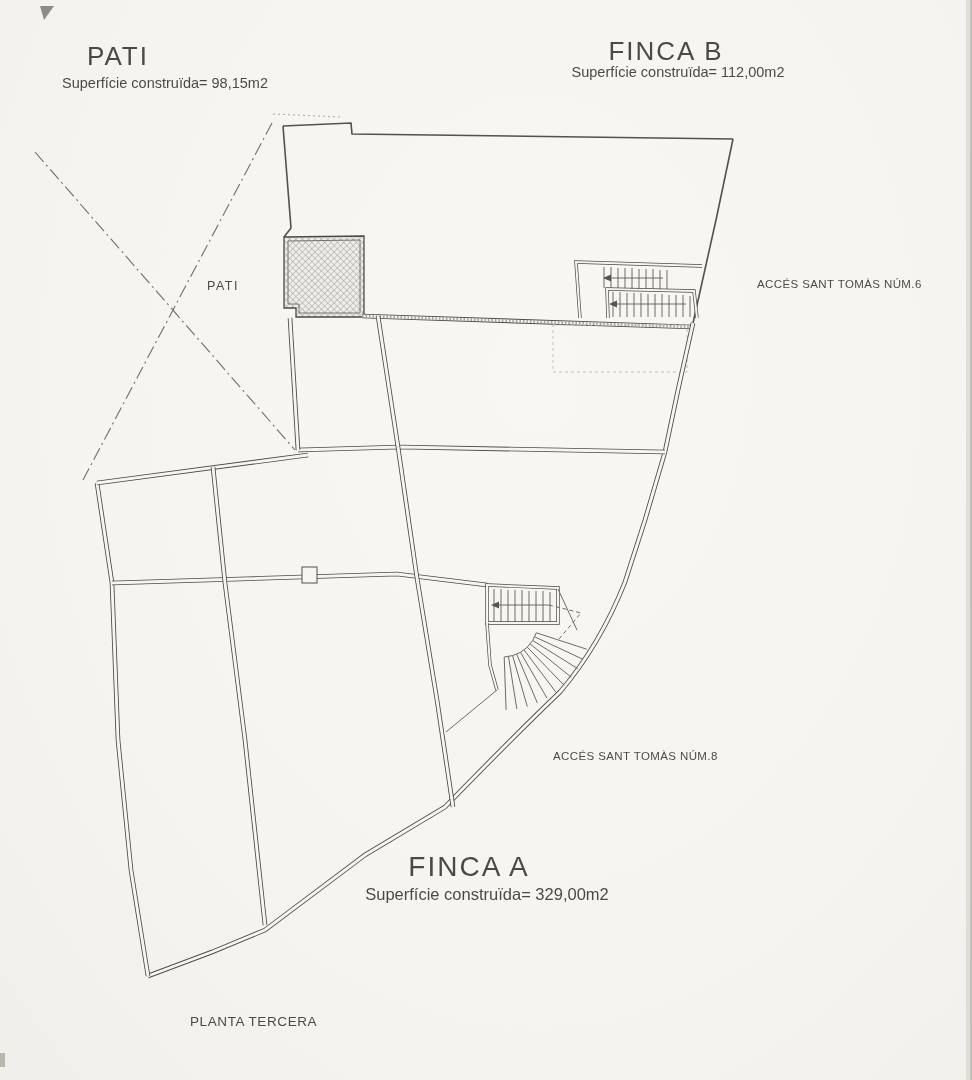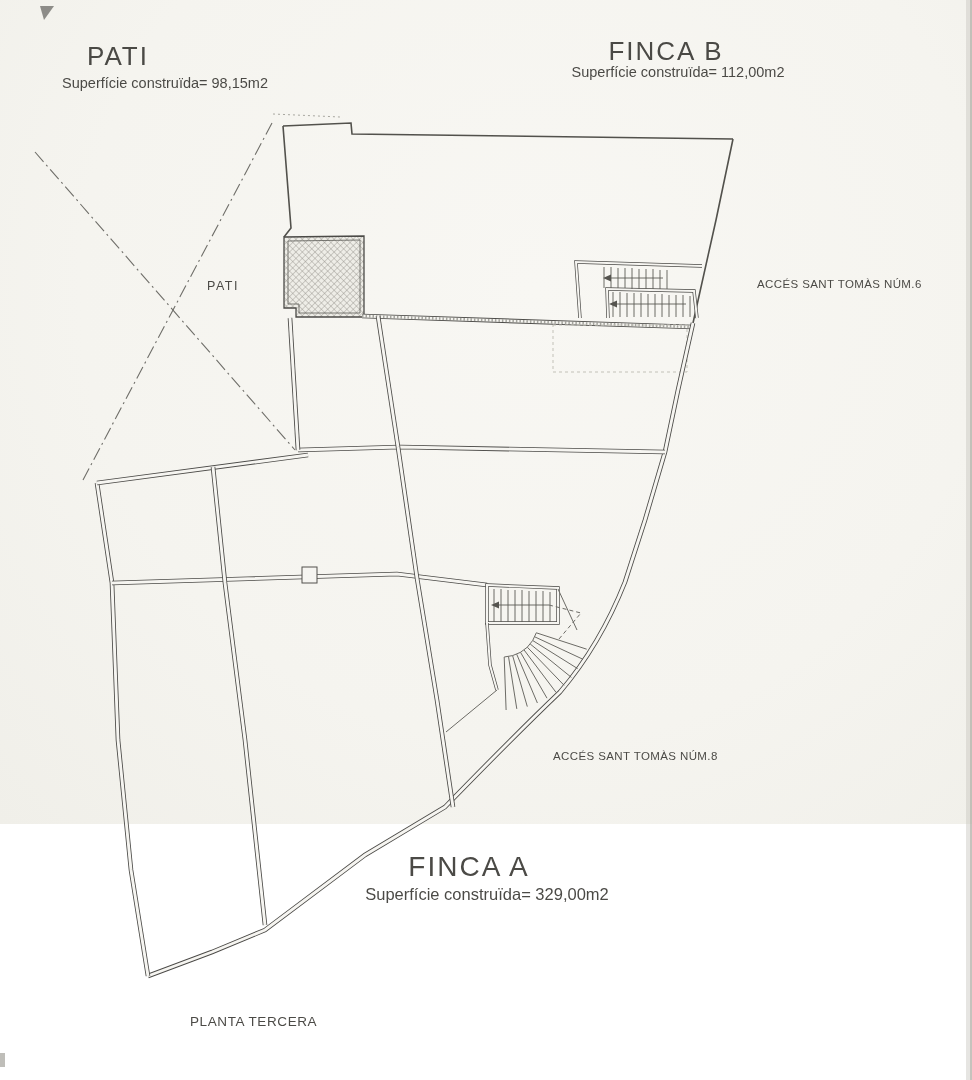--- a/index.html
+++ b/index.html
@@ -1,17 +1,17 @@
 <!DOCTYPE html>
 <html><head>
 <meta charset="utf-8">
 <style>
   html,body{margin:0;padding:0;}
   body{width:972px;height:1080px;overflow:hidden;font-family:"Liberation Sans",sans-serif;}
-  .page{position:relative;width:972px;height:824px;
+  .page{position:relative;width:972px;height:1080px;
     background:radial-gradient(ellipse at 55% 35%, #f8f7f3 0%, #f5f4ef 60%, #f0efe9 100%);}
   svg{position:absolute;left:0;top:0;}
   .w-out{stroke:#4b4a47;stroke-width:4.6;fill:none;stroke-linejoin:miter;stroke-linecap:butt;}
   .w-in{stroke:#f6f5f1;stroke-width:2.9;fill:none;stroke-linejoin:miter;stroke-linecap:butt;}
   .w-out-t{stroke:#4b4a47;stroke-width:3.4;fill:none;}
   .w-in-t{stroke:#f6f5f1;stroke-width:2.0;fill:none;}
   .ln{stroke:#52514c;stroke-width:1.6;fill:none;}
   .ln-thin{stroke:#6c6b66;stroke-width:1;fill:none;}
   .dashdot{stroke:#6f6e69;stroke-width:1.1;fill:none;stroke-dasharray:13 4 2 4;}
   .dots{stroke:#a8a7a0;stroke-width:1;fill:none;stroke-dasharray:2 3;}

